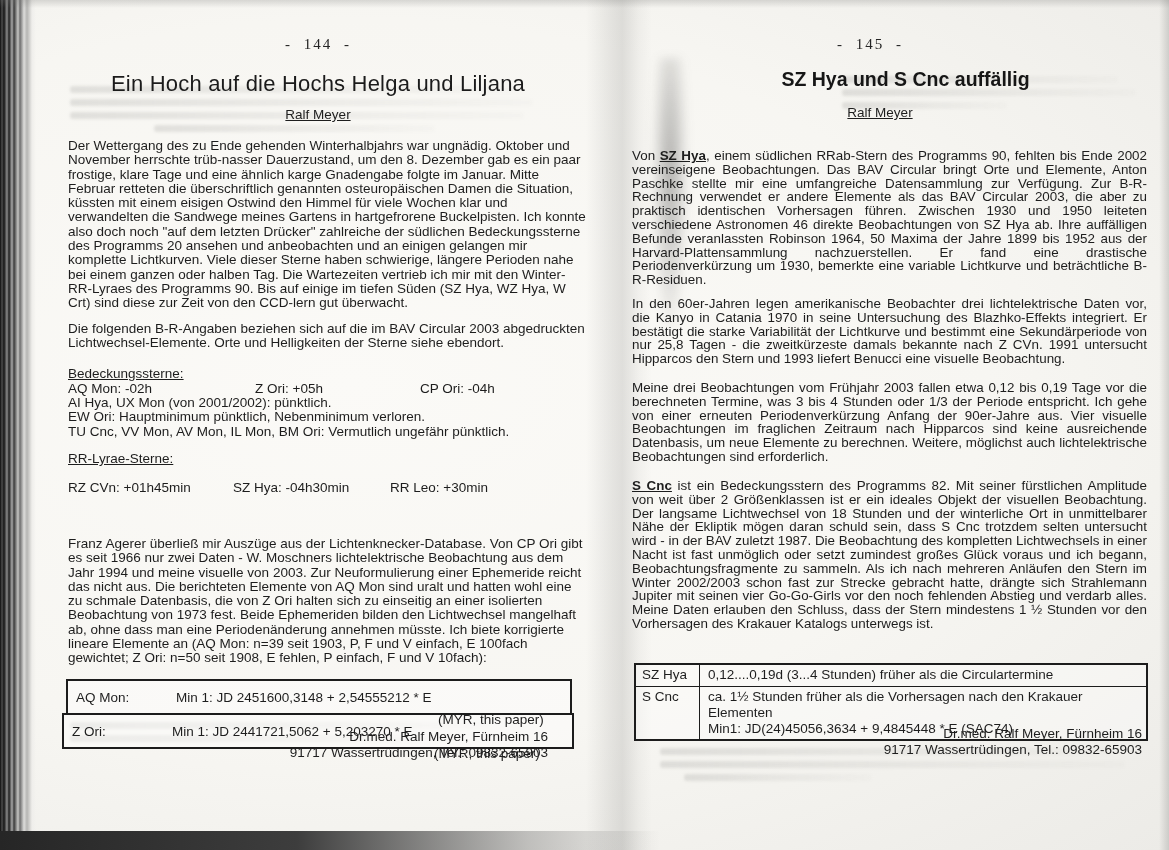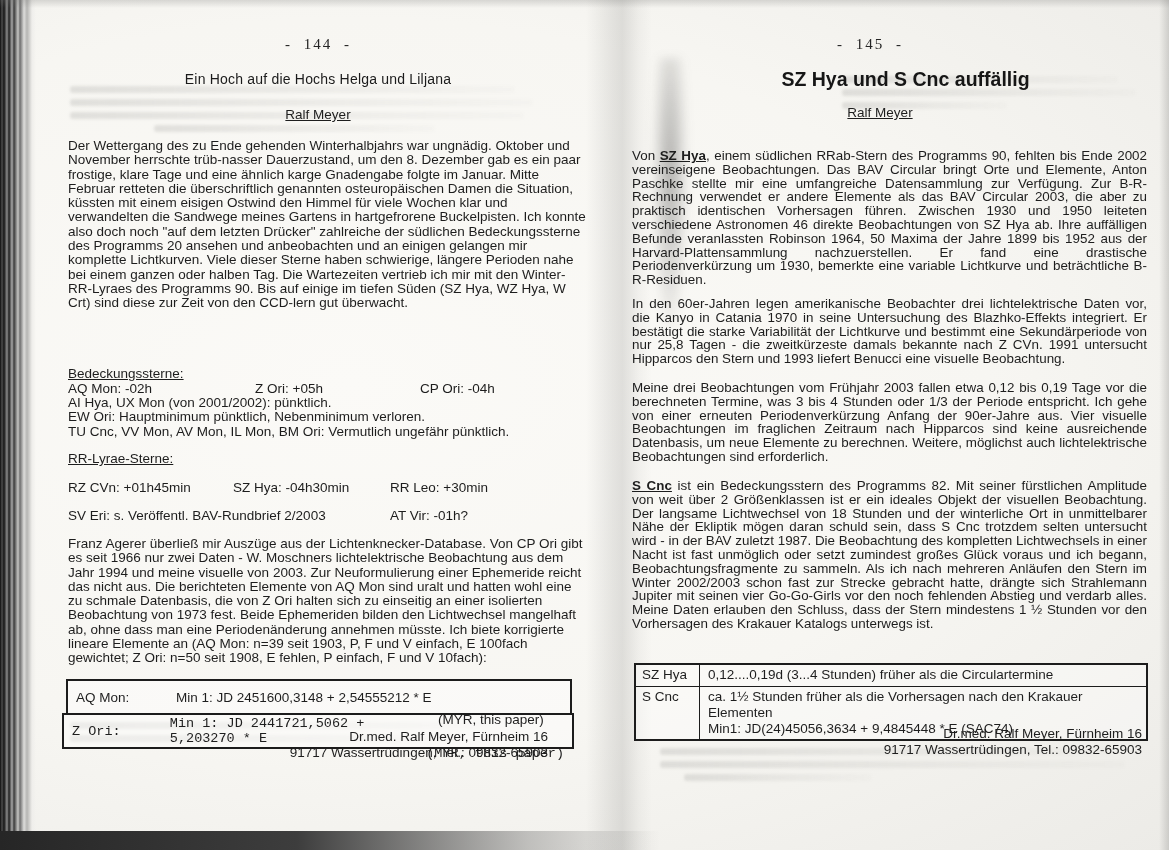--- a/index.html
+++ b/index.html
@@ -38,34 +38,34 @@
     background:linear-gradient(to bottom, rgba(120,120,118,.25), rgba(120,120,118,0));}
   .edge-right{position:absolute;right:0;top:0;width:10px;height:850px;
     background:linear-gradient(to left, rgba(120,120,118,.28), rgba(120,120,118,0));}
   .ghost{position:absolute; opacity:.55; filter:blur(1.7px);}
   .ghost .gl{height:7px; margin-bottom:6px; border-radius:3px;
     background:linear-gradient(90deg, rgba(105,105,102,.30), rgba(105,105,102,.14) 55%, rgba(105,105,102,.04));}
   
   .abs{position:absolute;}
   .pageno{font-family:"Liberation Serif", serif; font-weight:normal; font-size:15px;
     letter-spacing:2px; word-spacing:6px; text-align:center; color:#242424;}
-  .title{font-size:14px; text-align:center; letter-spacing:.2px; color:#1b1b1b;}
+  .title{font-size:22px; text-align:center; letter-spacing:.2px; color:#1b1b1b;}
   .title-bold{font-size:19.5px; font-weight:bold; text-align:center; color:#161616;}
   .author{font-size:13.5px; text-align:center;text-decoration:underline;}
   .body{font-size:13.5px; line-height:14.3px; color:#1d1d1d;}
   .body-j{font-size:13.4px; line-height:13.8px; text-align:justify; color:#1d1d1d;}
   .uline{text-decoration:underline;}
   .lead{font-weight:bold; text-decoration:underline;}
   .colrow{position:relative; height:14px;}
   .colrow span{position:absolute; top:0; white-space:nowrap;}
   
   .etable{width:506px; font-size:13.5px;}
   .etable .erow{display:flex; align-items:center; height:23px;
     border:2px solid #1c1c1c; background:rgba(255,255,255,.4); padding:16px 8px; box-sizing:border-box;}
-  .etable .erow + .erow{margin-top:-2px; margin-left:-4px; width:512px;font-family:Liberation Mono, monospace;}
+  .etable .erow + .erow{margin-top:-2px; margin-left:-4px; width:512px;}
   .e-star{width:100px;}
   .e-formula{width:262px;}
   .e-source{white-space:nowrap;margin-top:44px;}
   
   .stable{width:514px; border:2px solid #1c1c1c; font-size:13.5px; box-sizing:border-box; background:rgba(255,255,255,.35);}
   .srow{display:flex; border-top:1.5px solid #1c1c1c;}
   .srow:first-child{border-top:none;}
   .s-star{width:64px; border-right:1.5px solid #1c1c1c; padding:2px 4px 2px 6px; box-sizing:border-box;}
   .s-text{flex:1; padding:2px 4px 2px 8px;}
   .s-text div{line-height:16px;}
@@ -106,20 +106,21 @@
   </div>
 
   <div class="abs pageno" style="left:68px;top:36px;width:500px;">- 144 -</div>
 
   <div class="abs title" style="left:68px;top:71px;width:500px;">Ein Hoch auf die Hochs Helga und Liljana</div>
 
   <div class="abs author" style="left:68px;top:107px;width:500px;">Ralf Meyer</div>
 
   <div class="abs body" style="left:68px;top:139px;width:519px;">Der Wettergang des zu Ende gehenden Winterhalbjahrs war ungnädig. Oktober und November herrschte trüb-nasser Dauerzustand, um den 8. Dezember gab es ein paar frostige, klare Tage und eine ähnlich karge Gnadengabe folgte im Januar. Mitte Februar retteten die überschriftlich genannten osteuropäischen Damen die Situation, küssten mit einem eisigen Ostwind den Himmel für viele Wochen klar und verwandelten die Sandwege meines Gartens in hartgefrorene Buckelpisten. Ich konnte also doch noch "auf dem letzten Drücker" zahlreiche der südlichen Bedeckungssterne des Programms 20 ansehen und anbeobachten und an einigen gelangen mir komplette Lichtkurven. Viele dieser Sterne haben schwierige, längere Perioden nahe bei einem ganzen oder halben Tag. Die Wartezeiten vertrieb ich mir mit den Winter-RR-Lyraes des Programms 90. Bis auf einige im tiefen Süden (SZ Hya, WZ Hya, W Crt) sind diese zur Zeit von den CCD-lern gut überwacht.</div>
 
+  <div class="abs body" style="left:68px;top:322px;width:519px;">Die folgenden B-R-Angaben beziehen sich auf die im BAV Circular 2003 abgedruckten Lichtwechsel-Elemente. Orte und Helligkeiten der Sterne siehe ebendort.</div>
 
   <div class="abs body uline" style="left:68px;top:367px;width:519px;">Bedeckungssterne:</div>
 
   <div class="abs body colrow" style="left:68px;top:382px;width:519px;">
     <span style="left:0">AQ Mon: -02h</span>
     <span style="left:187px">Z Ori: +05h</span>
     <span style="left:352px">CP Ori: -04h</span>
   </div>
 
   <div class="abs body" style="left:68px;top:396px;width:519px;">
@@ -129,24 +130,20 @@
   </div>
 
   <div class="abs body uline" style="left:68px;top:452px;width:519px;">RR-Lyrae-Sterne:</div>
 
   <div class="abs body colrow" style="left:68px;top:467px;width:519px;">
     <span style="left:0">RZ CVn: +01h45min</span>
     <span style="left:165px">SZ Hya: -04h30min</span>
     <span style="left:322px">RR Leo: +30min</span>
   </div>
 
-  <div class="abs body colrow" style="left:68px;top:481px;width:519px;">
-    <span style="left:0">SV Eri: s. Veröffentl. BAV-Rundbrief 2/2003</span>
-    <span style="left:322px">AT Vir: -01h?</span>
-  </div>
 
 
   <div class="abs body" style="left:68px;top:537px;width:519px;">Franz Agerer überließ mir Auszüge aus der Lichtenknecker-Database. Von CP Ori gibt es seit 1966 nur zwei Daten - W. Moschners lichtelektrische Beobachtung aus dem Jahr 1994 und meine visuelle von 2003. Zur Neuformulierung einer Ephemeride reicht das nicht aus. Die berichteten Elemente von AQ Mon sind uralt und hatten wohl eine zu schmale Datenbasis, die von Z Ori halten sich zu einseitig an einer isolierten Beobachtung von 1973 fest. Beide Ephemeriden bilden den Lichtwechsel mangelhaft ab, ohne dass man eine Periodenänderung annehmen müsste. Ich biete korrigierte lineare Elemente an (AQ Mon: n=39 seit 1903, P, F und V einfach, E 100fach gewichtet; Z Ori: n=50 seit 1908, E fehlen, P einfach, F und V 10fach):</div>
 
   <div class="abs etable" style="left:66px;top:679px;">
     <div class="erow">
       <span class="e-star">AQ Mon:</span>
       <span class="e-formula">Min 1: JD 2451600,3148 + 2,54555212 * E</span>
       <span class="e-source">(MYR, this paper)</span>
     </div>

